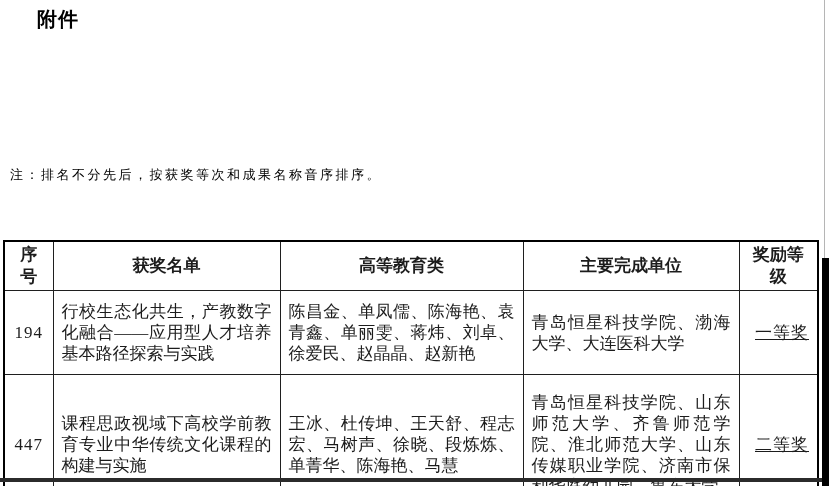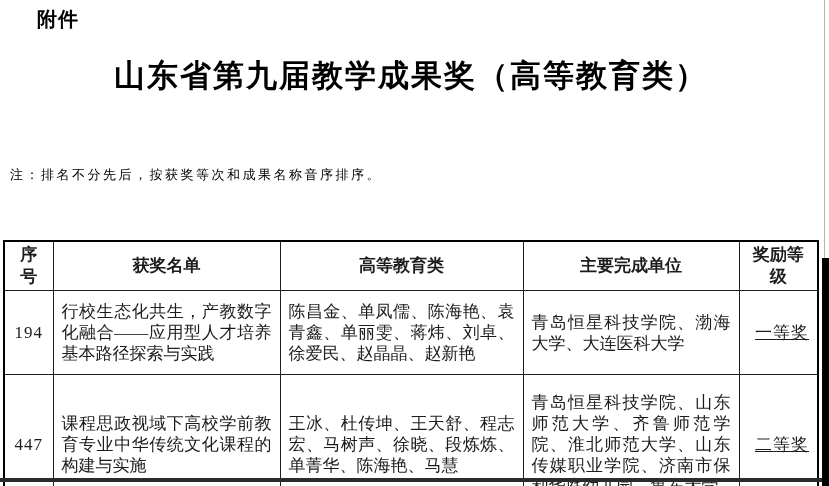--- a/index.html
+++ b/index.html
@@ -66,21 +66,20 @@
     position:absolute;right:4px;top:0;width:1px;height:258px;
     background:#b5b5b5;
   }
 </style>
 </head>
 <body>
 
 <div class="attachment">附件</div>
 
 <div class="title-block">
-  <div>山东省第九届教学成果奖（高等教育类）</div>
 </div>
 
 <div class="note">注：排名不分先后，按获奖等次和成果名称音序排序。</div>
 
 <table class="awards">
   <colgroup>
     <col style="width:49px">
     <col style="width:227px">
     <col style="width:243px">
     <col style="width:216px">

